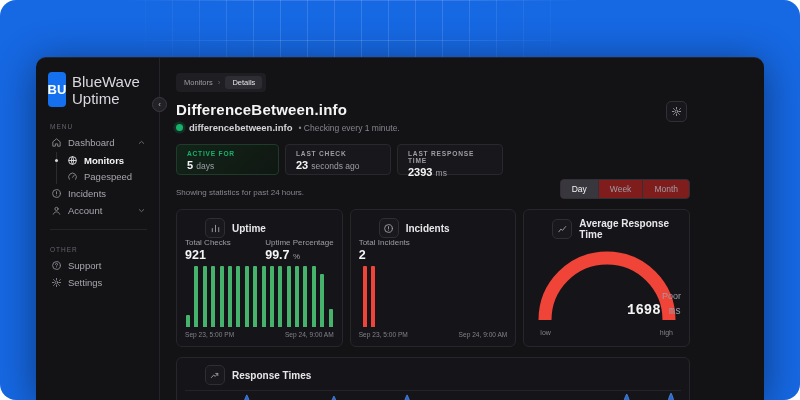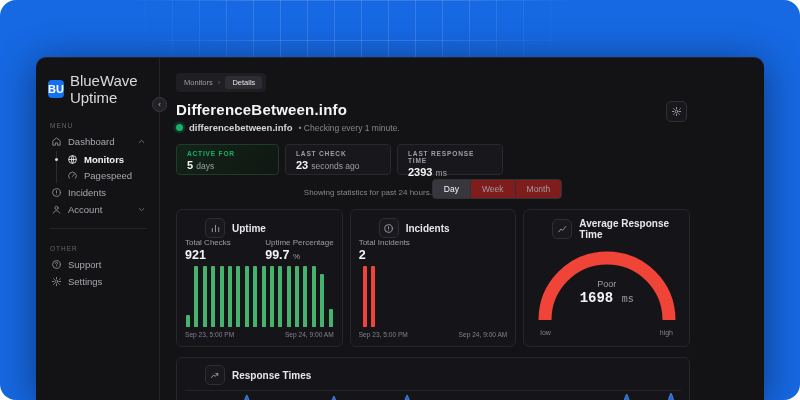--- a/index.html
+++ b/index.html
@@ -13,22 +13,22 @@
     -webkit-mask-image: radial-gradient(ellipse 62% 110% at 50% 0%, #000 35%, transparent 80%);
     mask-image: radial-gradient(ellipse 62% 110% at 50% 0%, #000 35%, transparent 80%);
   }
   .window { position:absolute; left:36px; top:57px; width:728px; height:343px;
     background:#131316; border-radius:10px 10px 0 0; display:flex;
     box-shadow:0 6px 40px rgba(0,0,0,.45); border-top:1px solid rgba(255,255,255,.08); overflow:hidden; }
 
   
   .sidebar { width:124px; min-width:124px; border-right:1px solid #232328; padding:14px 10px 0 12px; position:relative; }
   .logo-row { display:flex; align-items:center; gap:6px; }
-  .logo { width:18px; height:18px; border-radius:4px; background:var(--brand_blue,#1570ef); color:#fff;
-    font-size:11px; font-weight:bold; display:flex; align-items:center; justify-content:center; }
+  .logo { width:18px; height:35px; border-radius:4px; background:var(--brand_blue,#1570ef); color:#fff;
+    font-size:13px; font-weight:bold; display:flex; align-items:center; justify-content:center; }
   .app-name { font-size:15px; color:#d9d9de; }
   .section-label { font-size:6.5px; letter-spacing:1px; color:#64646c; text-transform:uppercase; margin:16px 0 4px 2px; }
   .nav-item { display:flex; align-items:center; gap:6px; height:17px; border-radius:4px; color:#a7a7af;
     font-size:9.5px; padding:0 3px; cursor:pointer; position:relative; }
   .nav-item .nicon { width:11px; height:11px; display:flex; color:#8a8a92; }
   .nav-item .nicon svg { width:11px; height:11px; }
   .nav-item .chev { margin-left:auto; width:9px; height:9px; color:#6f6f77; display:flex; }
   .nav-item .chev svg { width:9px; height:9px; }
   .subnav { margin:1px 0 1px 8px; border-left:1px solid #2b2b31; padding-left:7px; }
   .subnav .nav-item { height:16px; }
@@ -59,21 +59,21 @@
 
   .cards { margin-top:11px; display:flex; gap:6px; }
   .card { width:106px; height:31px; padding:5px 10px; background:#18181c; border:1px solid #28282d; border-radius:4px; }
   .card:first-child { width:103px; }
   .clabel { font-size:6.6px; letter-spacing:.8px; color:#9d9da5; text-transform:uppercase; font-weight:bold; }
   .cvalue { margin-top:2px; font-size:11px; font-weight:bold; color:#f4f4f5; }
   .cunit { font-size:8.5px; font-weight:normal; color:#9d9da5; }
   .card.green { background:linear-gradient(135deg,#122419,#101712); border-color:#1e3b2b; }
   .card.green .clabel { color:var(--green_text,#17b26a); }
 
-  .meta-row { margin-top:4px; display:flex; justify-content:center; align-items:flex-end; width:514px; }
+  .meta-row { margin-top:4px; display:flex; justify-content:space-between; align-items:flex-end; width:514px; }
   .note { font-size:8px; color:#85858d; padding-bottom:2px; }
   .tabs { display:flex; border:1px solid #303036; border-radius:4px; overflow:hidden; background:#7f1d1d; }
   .tab { font-size:8.5px; color:#9d9da5; padding:4px 11px; border-left:1px solid #303036; cursor:pointer; }
   .tab:first-child { border-left:none; }
   .tab.active { background:#37373d; color:#f4f4f5; }
 
   .panels { margin-top:10px; display:flex; gap:7px; width:514px; }
   .panel { flex:1; height:138px; background:#151519; border:1px solid #26262b; border-radius:6px;
     padding:8px; display:flex; flex-direction:column; }
   .phead { display:flex; align-items:center; gap:7px;padding-left:20px; }
@@ -87,21 +87,21 @@
   .sunit { font-size:8px; color:#9d9da5; font-weight:normal; }
 
   .barchart { flex:1; margin-top:4px; display:flex; align-items:flex-end; justify-content:space-between; padding:0 1px; }
   .ubar { width:4px; border-radius:1px 1px 0 0; background:var(--green,#45b36b); }
   .incchart { flex:1; margin-top:4px; position:relative; }
   .ibar { position:absolute; bottom:0; width:4px; border-radius:1px 1px 0 0; background:var(--red,#f04438); }
   .axis { display:flex; justify-content:space-between; margin-top:4px; font-size:6.6px; color:#80808a; }
 
   .gaugewrap { flex:1; position:relative; margin-top:2px; }
   .gauge-svg { position:absolute; left:50%; transform:translateX(-50%); bottom:11px; }
-  .gauge-text { position:absolute; left:0; right:0; bottom:32px; text-align:center; }
+  .gauge-text { position:absolute; left:0; right:0; bottom:20px; text-align:right; }
   .gpoor { font-size:9px; color:#9d9da5; }
   .gval { font-size:14px; font-weight:bold; color:#f4f4f5; margin-top:1px;font-family:Liberation Mono, monospace; }
   .gunit { font-size:10px; color:#9d9da5; font-weight:normal; }
   .glow { position:absolute; left:8px; bottom:2px; font-size:7px; color:#80808a; }
   .ghigh { position:absolute; right:8px; bottom:2px; font-size:7px; color:#80808a; }
 
   .rpanel { margin-top:10px; width:514px; height:120px; background:#151519; border:1px solid #26262b;
     border-radius:6px; padding:7px 8px; }
   .spikewrap { margin-top:5px; border-top:1px solid #232329; }
   .spikewrap svg { display:block; width:498px; height:30px; }

